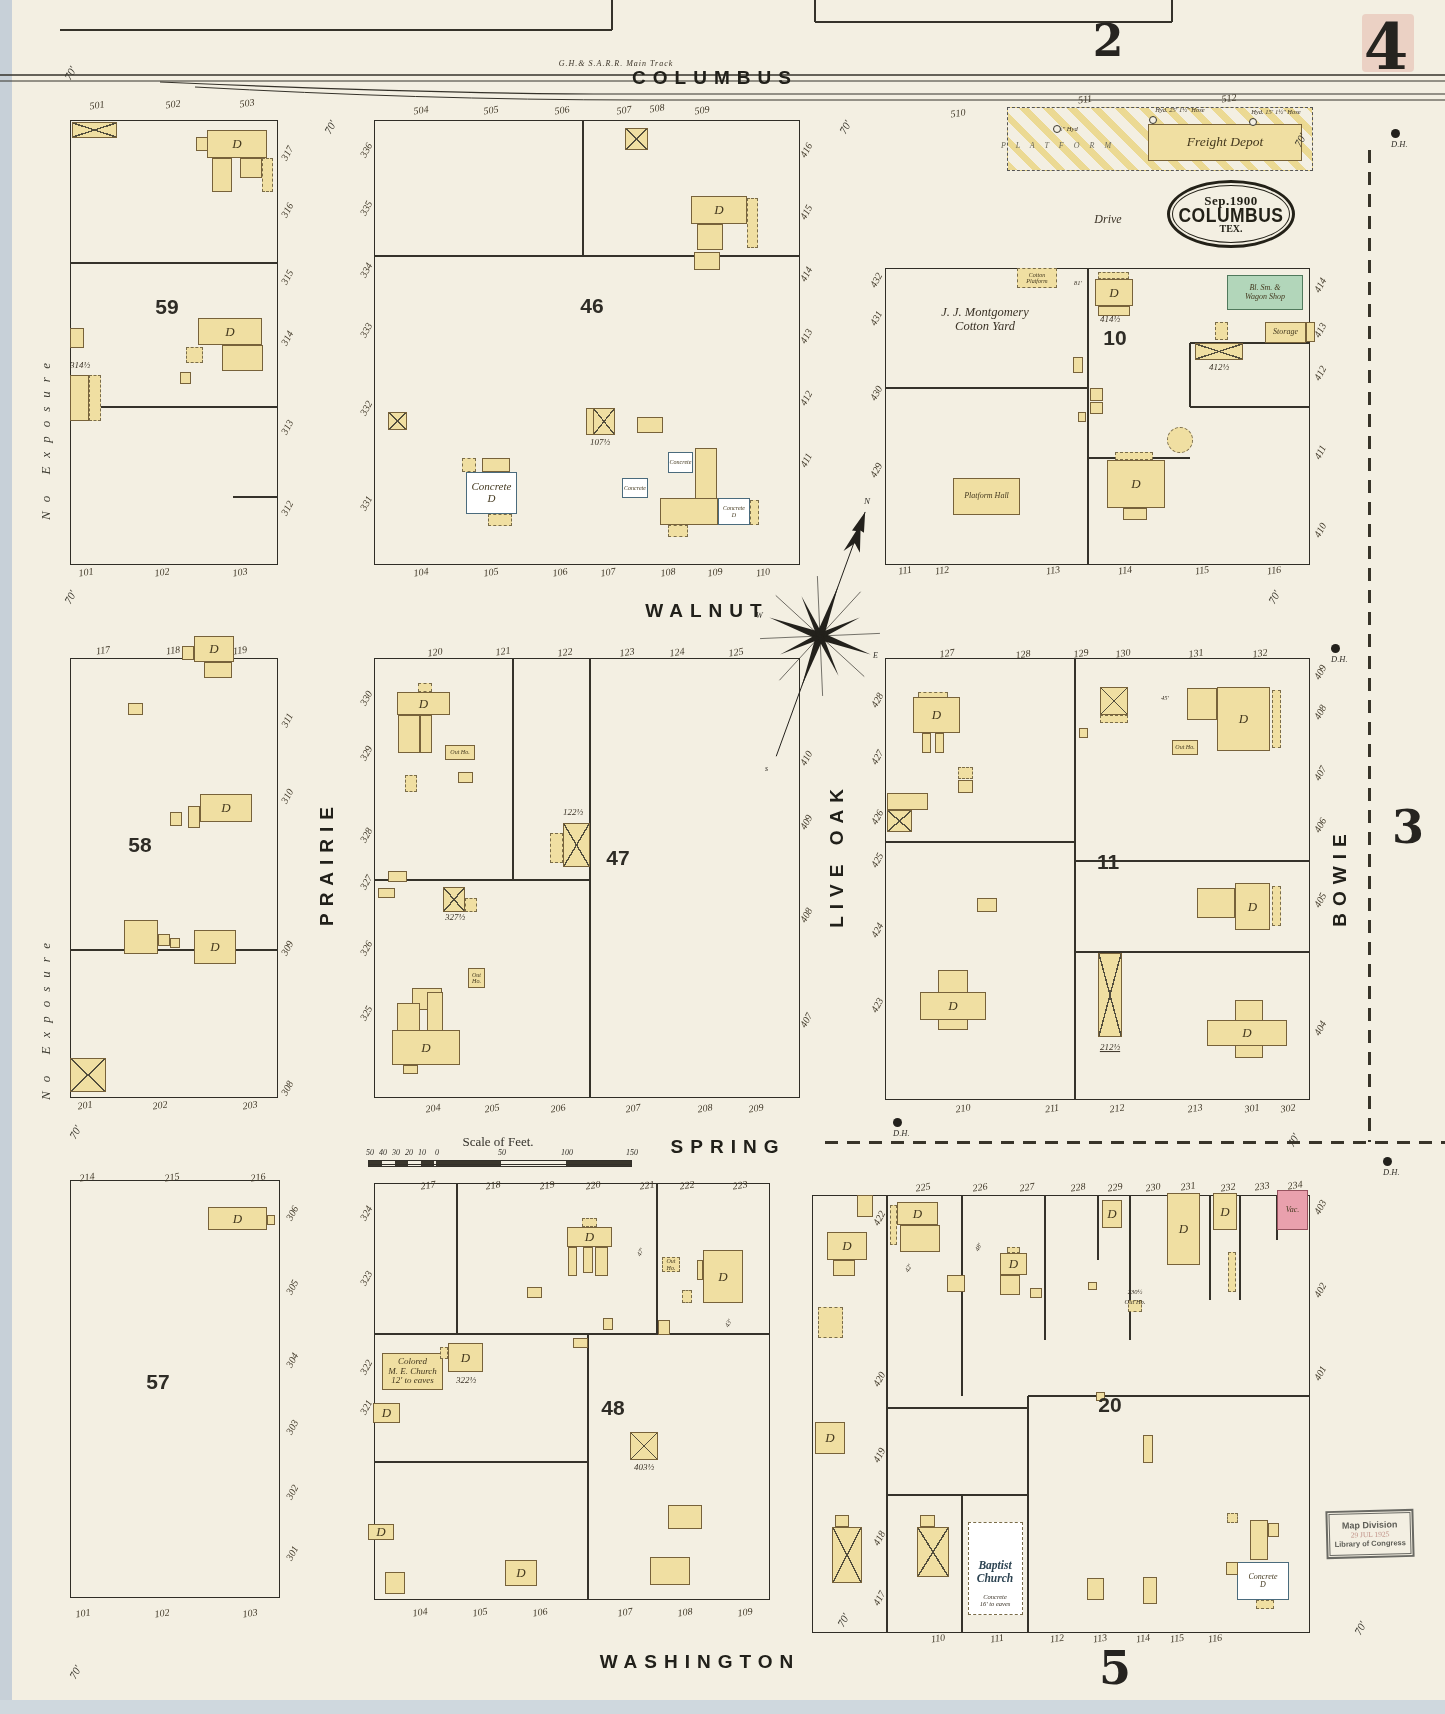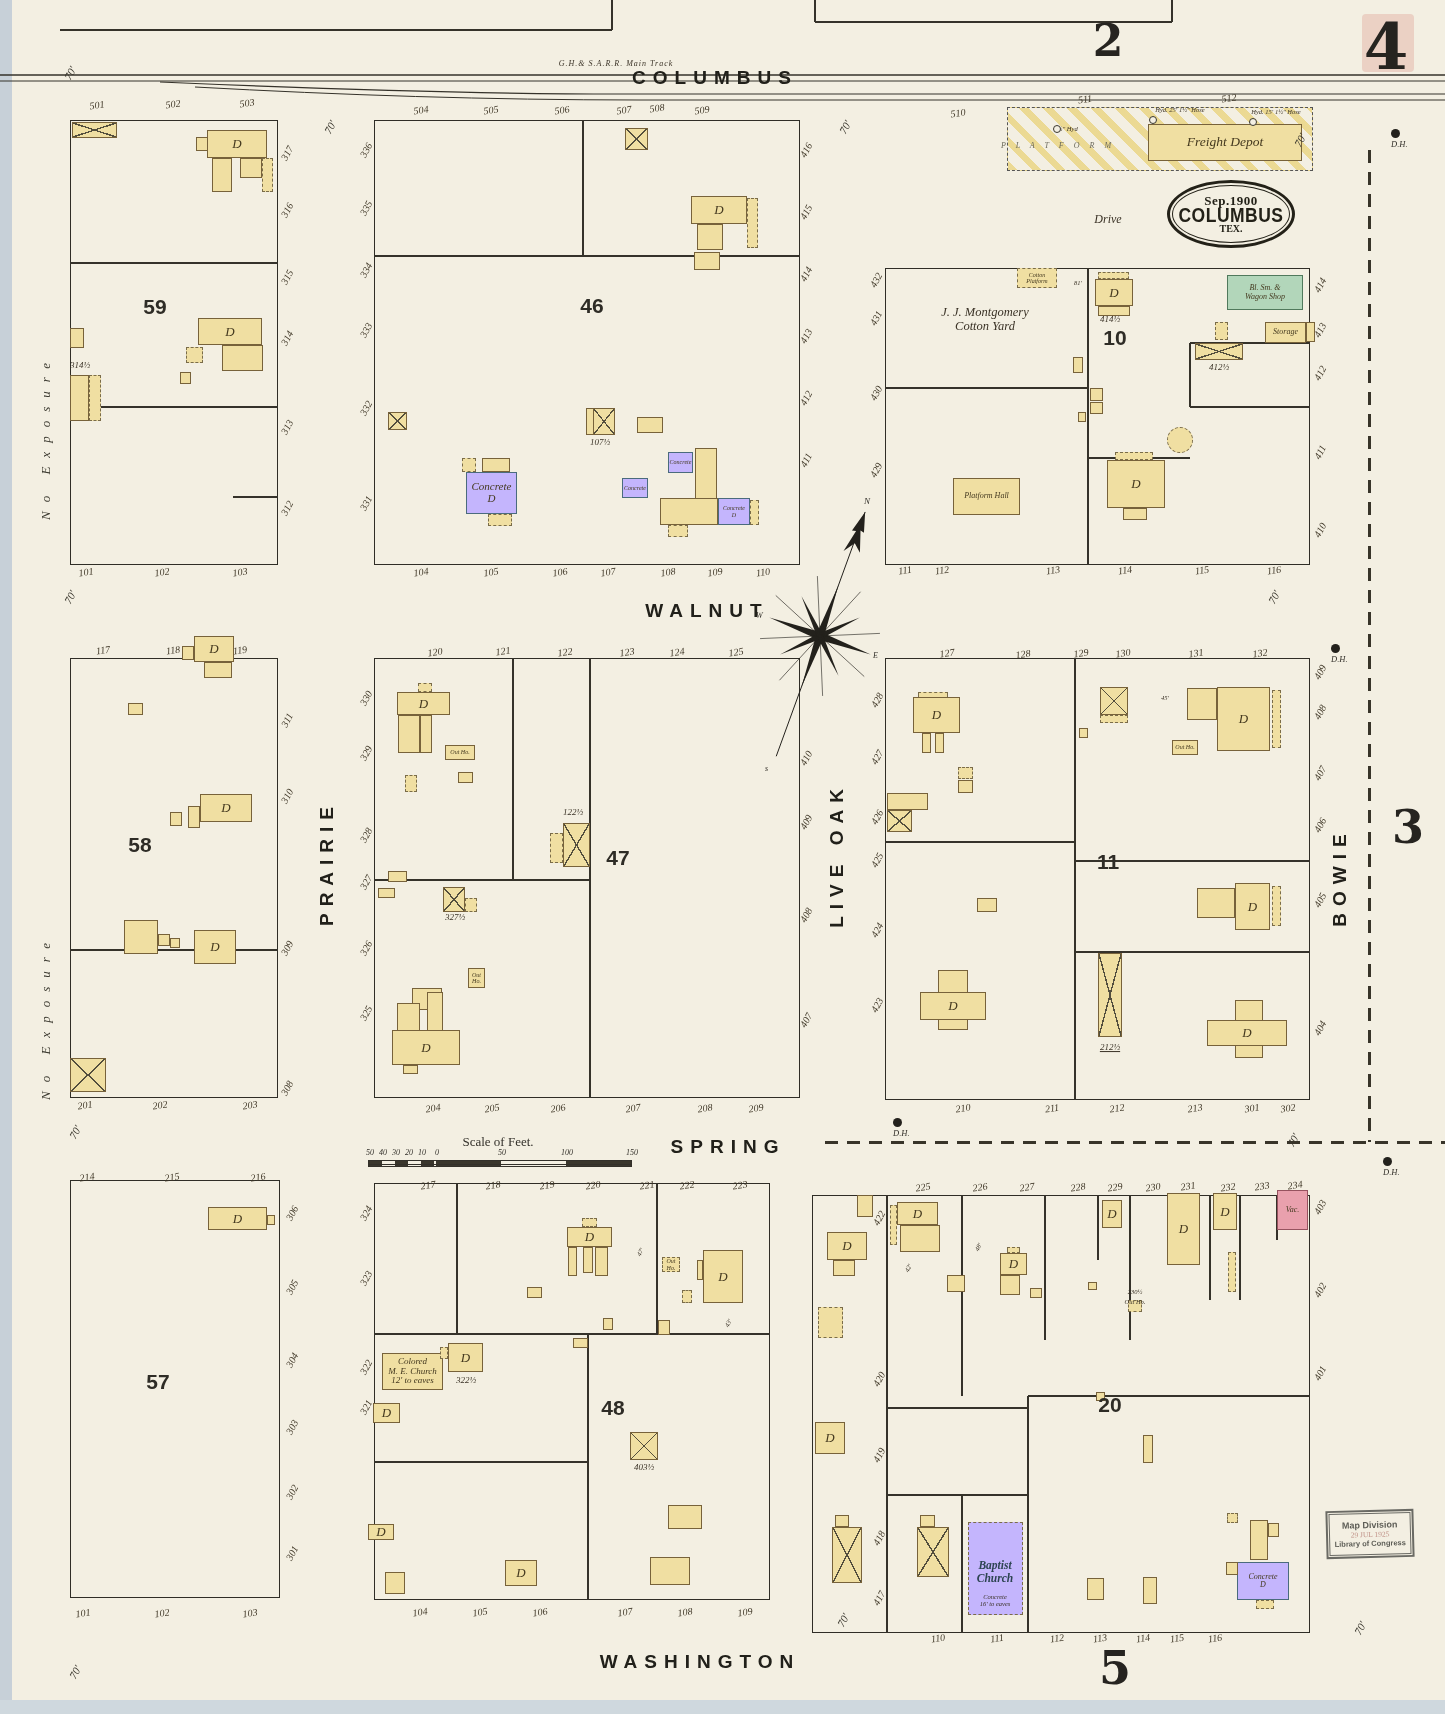--- a/index.html
+++ b/index.html
@@ -6,21 +6,21 @@
   #map{position:relative;width:1445px;height:1714px;background:#f3efe2;overflow:hidden;
        font-family:"Liberation Serif",serif;}
   .strip{position:absolute;}
   .blk{position:absolute;border:1.3px solid #2f2d26;box-sizing:border-box;}
   .ln{position:absolute;background:#35322a;}
   .ln-dash-v{position:absolute;width:3px;background:repeating-linear-gradient(to bottom,#383429 0 13px,transparent 13px 22px);}
   .ln-dash-h{position:absolute;height:3px;background:repeating-linear-gradient(to right,#383429 0 13px,transparent 13px 22px);}
   .bld{position:absolute;border:1px solid #77623a;box-sizing:border-box;display:flex;
        align-items:center;justify-content:center;text-align:center;z-index:5;}
   .f-y{background-color:#f0dfa2;}
-  .f-b{background-color:#c4b5fd;border-color:#4a6b7d;}
+  .f-b{background-color:#ffffff;border-color:#4a6b7d;}
   .f-g{background-color:#b2d6ba;border-color:#50795c;}
   .f-p{background-color:#e9a0ad;border-color:#96525f;}
   .f-h{background:repeating-linear-gradient(45deg,rgba(233,210,120,.75) 0 7px,rgba(233,210,120,0) 7px 17px);border:1.2px dashed #555;}
   .dash{border-style:dashed;border-color:#7a6c49;}
   .circ{border-radius:50%;}
   .x{background-image:linear-gradient(to top right,transparent calc(50% - .7px),#534e3d calc(50% - .7px) calc(50% + .7px),transparent calc(50% + .7px)),
       linear-gradient(to bottom right,transparent calc(50% - .7px),#534e3d calc(50% - .7px) calc(50% + .7px),transparent calc(50% + .7px));}
   .bl{font-style:italic;color:#44391f;line-height:1.05;white-space:pre-line;}
   .bl-0{font-size:13px;} .bl-1{font-size:6px;} .bl-2{font-size:8px;}
   .bl-3{font-size:11px;} .bl-4{font-size:13.5px;} .bl-5{font-size:9px;}
@@ -676,21 +676,21 @@
     <div class="lm lm-num" style="left: 644px; top: 1468px;">403½</div>
     <div class="lm lm-num" style="left: 1110px; top: 1048px; text-decoration: underline;">212½</div>
     <div class="lm lm-t" style="left: 1135px; top: 1292px;">230½</div>
     <div class="lm lm-t" style="left: 1135px; top: 1302px;">Out Ho.</div>
     <div class="lm lm-t" style="left: 1165px; top: 698px;">45'</div>
     <div class="lm lm-t" style="left: 1078px; top: 283px;">81'</div>
     <div class="lm lm-t lm-rot" style="left: 640px; top: 1252px;">47'</div>
     <div class="lm lm-t lm-rot" style="left: 728px; top: 1323px;">43'</div>
     <div class="lm lm-t lm-rot" style="left: 908px; top: 1268px;">42'</div>
     <div class="lm lm-t lm-rot" style="left: 978px; top: 1247px;">48'</div>
-    <div class="bnum" style="left: 155px; top: 307px;">59</div>
+    <div class="bnum" style="left: 167px; top: 307px;">59</div>
     <div class="bnum" style="left: 592px; top: 306px;">46</div>
     <div class="bnum" style="left: 1115px; top: 338px;">10</div>
     <div class="bnum" style="left: 140px; top: 845px;">58</div>
     <div class="bnum" style="left: 618px; top: 858px;">47</div>
     <div class="bnum" style="left: 1108px; top: 862px;">11</div>
     <div class="bnum" style="left: 158px; top: 1382px;">57</div>
     <div class="bnum" style="left: 613px; top: 1408px;">48</div>
     <div class="bnum" style="left: 1110px; top: 1405px;">20</div>
     <div class="snum" style="left: 1108px; top: 40px; font-size: 44px;">2</div>
     <div class="snum" style="left: 1386px; top: 46px; font-size: 64px;">4</div>

